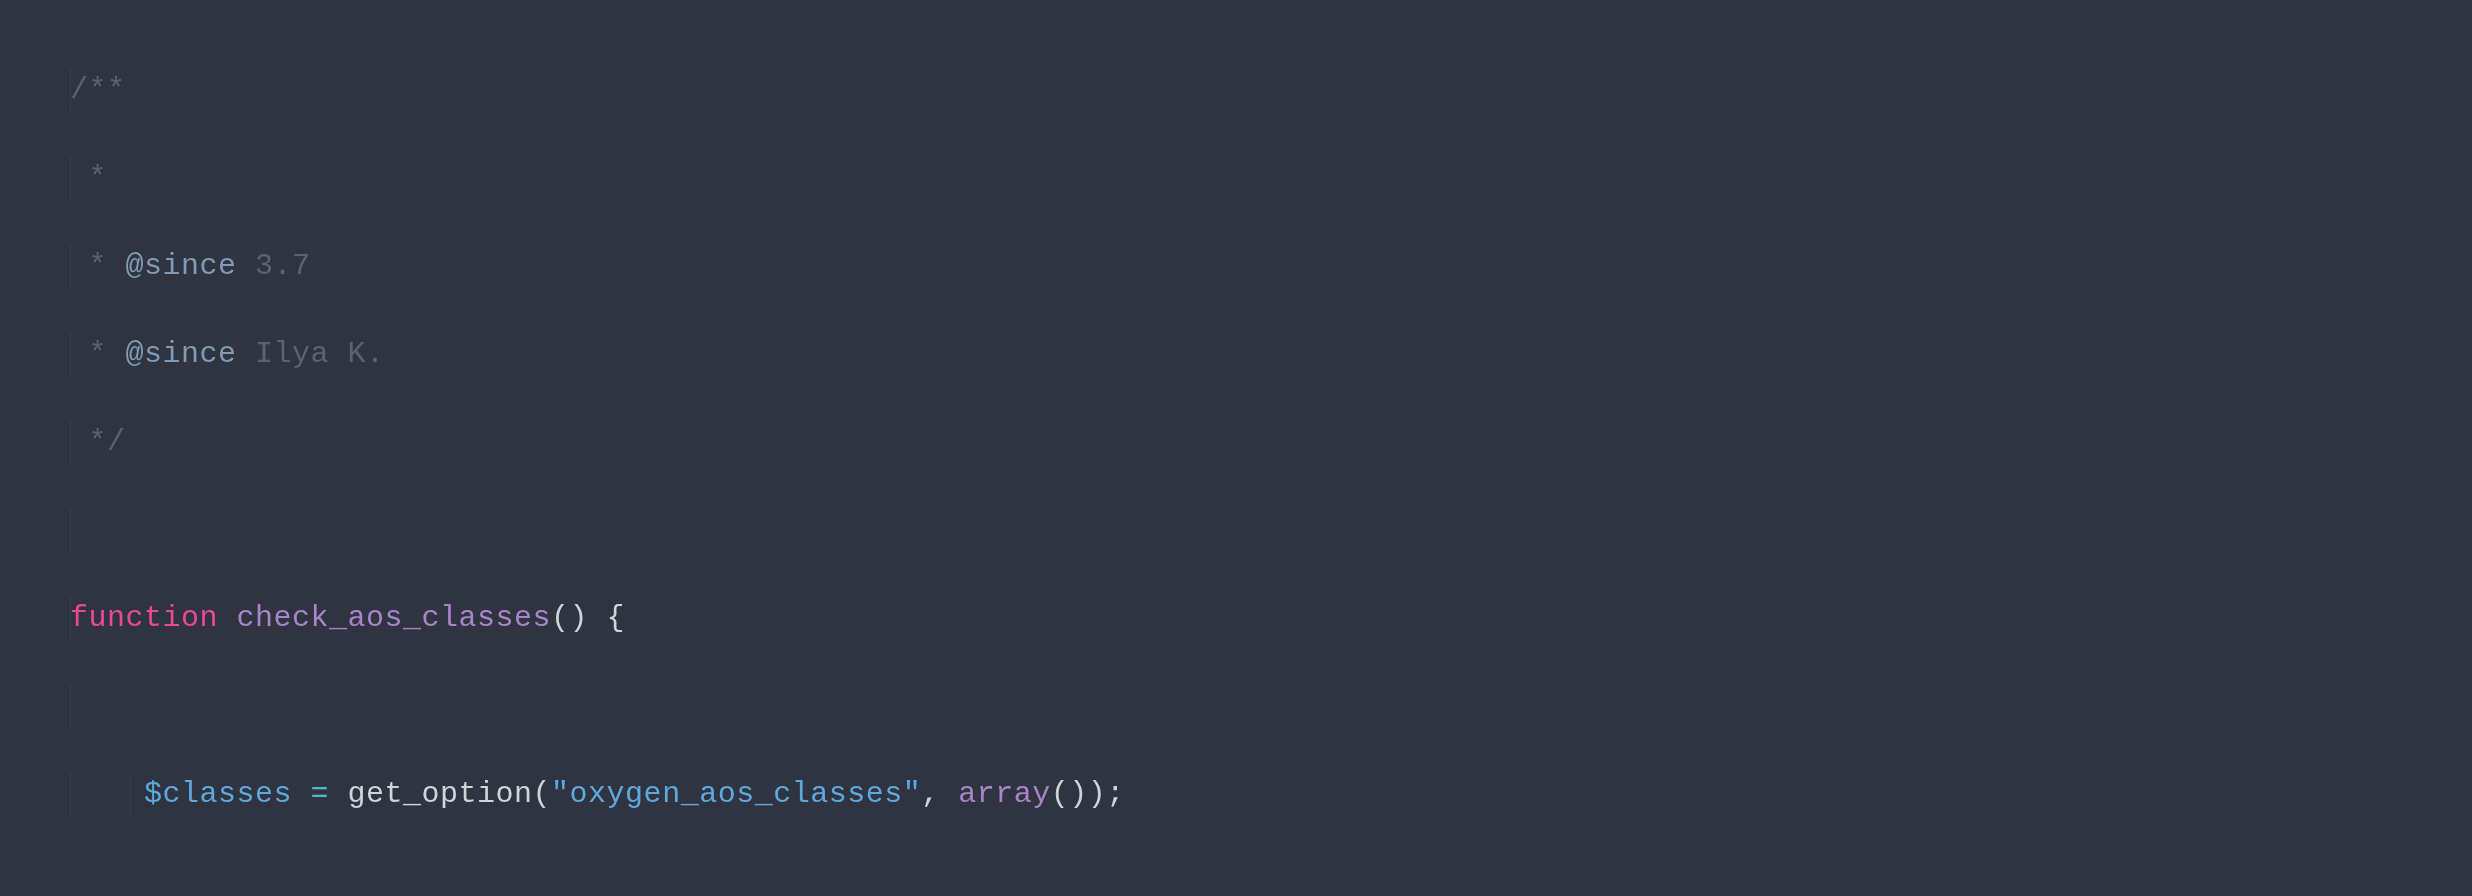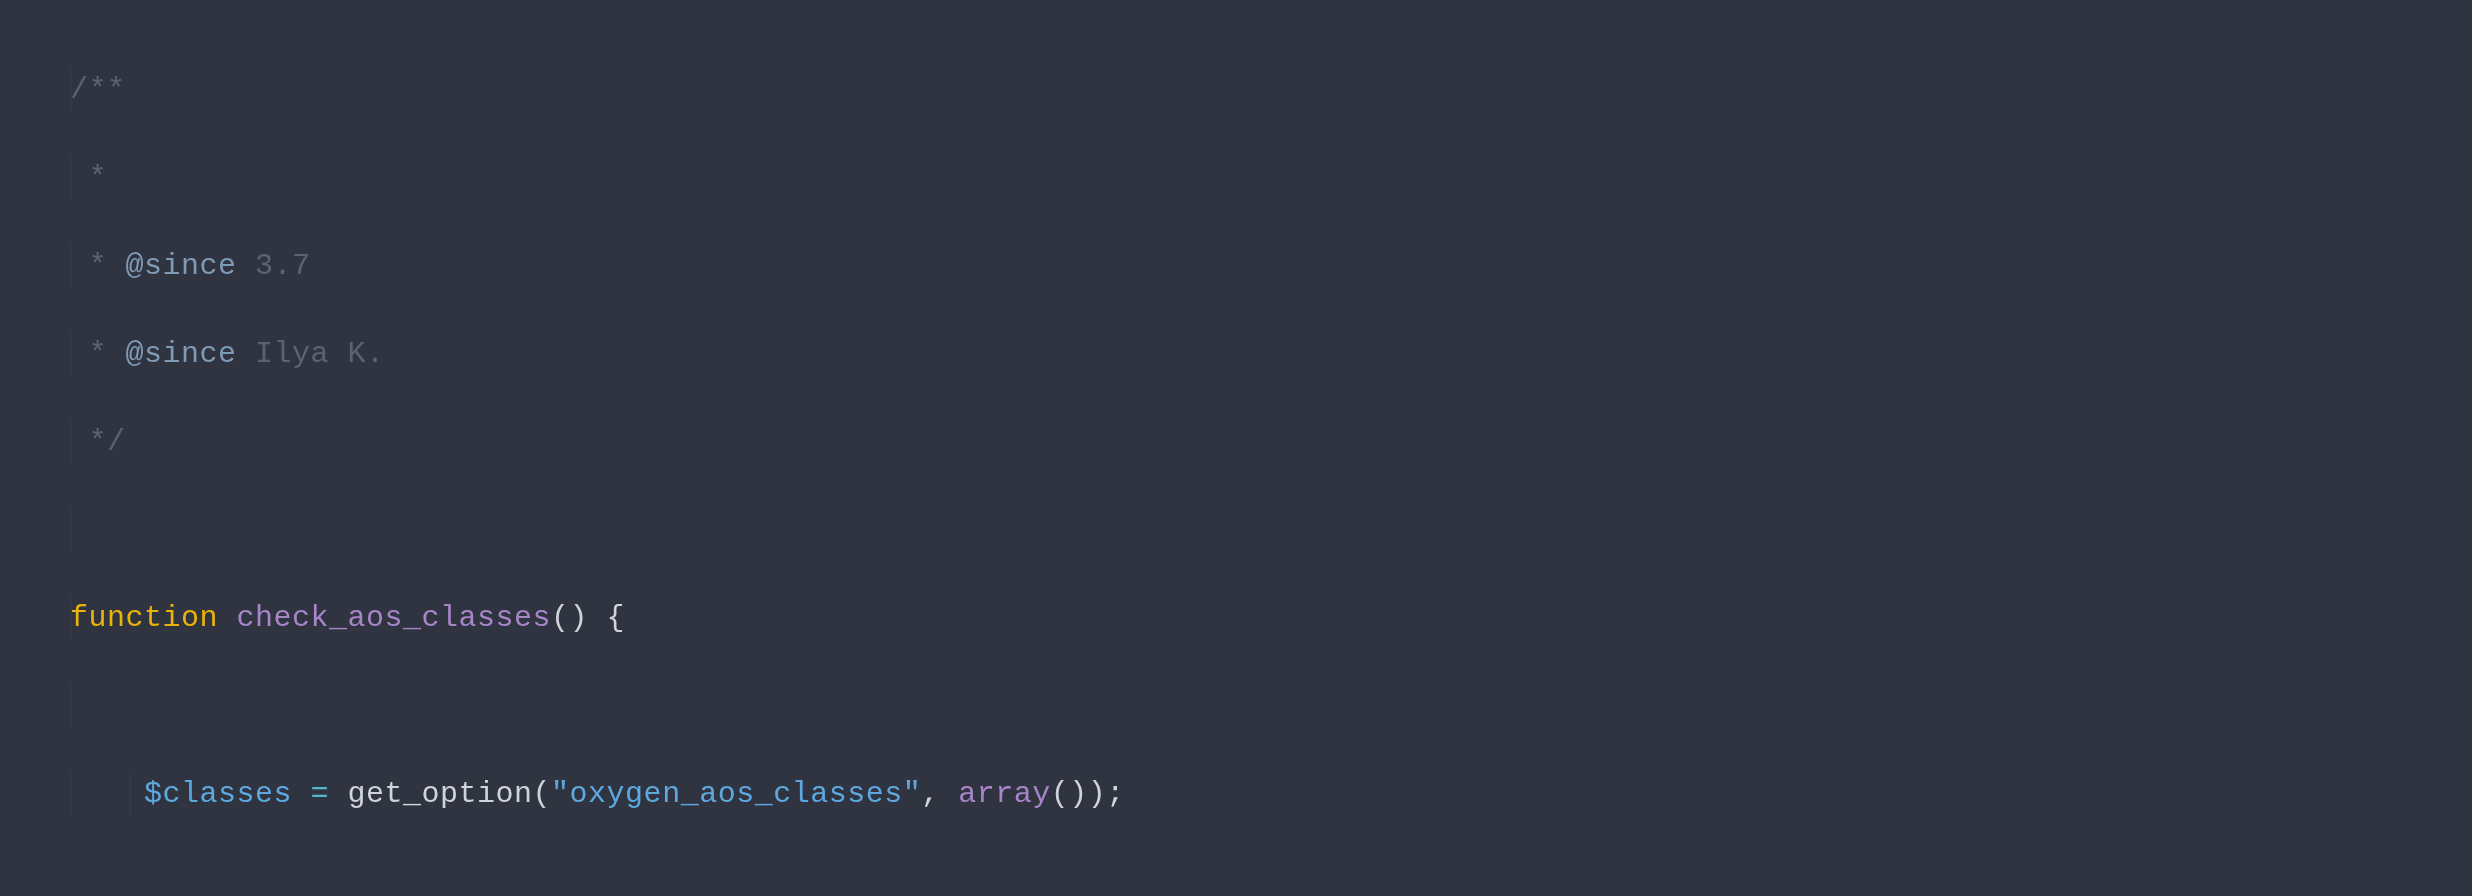--- a/index.html
+++ b/index.html
@@ -31,21 +31,21 @@
     left: 70px;
     top: 0;
     bottom: 0;
     border-left: 1px solid rgba(255,255,255,0.06);
   }
   .guide2 { position:absolute; left:130px; top:0; bottom:0; border-left:1px solid rgba(255,255,255,0.04);}
 
   
   .c-comment   { color: #5c6370; }         
   .c-doctag    { color: #7f9ab5; }         
-  .c-keyword-g { color: #eab308; }         
+  .c-keyword-g { color: #ec4899; }         
   .c-funcname  { color: #a884c9; text-align: center; }         
   .c-var       { color: #5ea8e0; }         
   .c-ident     { color: #cfd3da; }         
   .c-op        { color: #56b6c2; }         
   .c-string    { color: #5ea8e0; }         
   .c-punc      { color: #cfd3da; }         
 </style>
 </head>
 <body>
 

